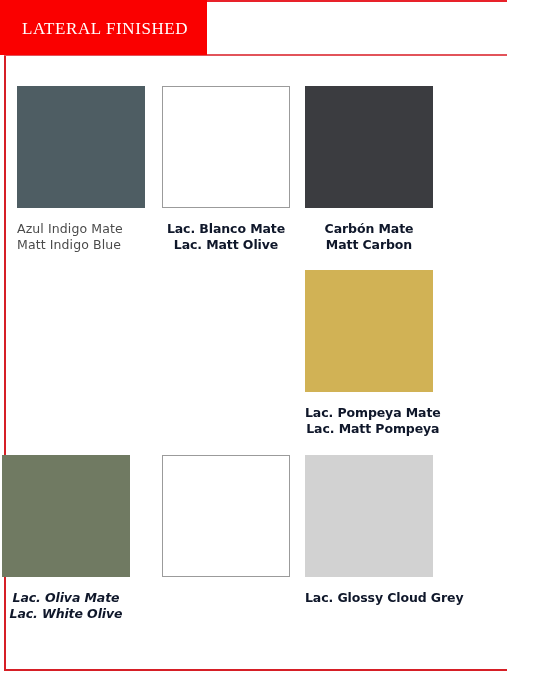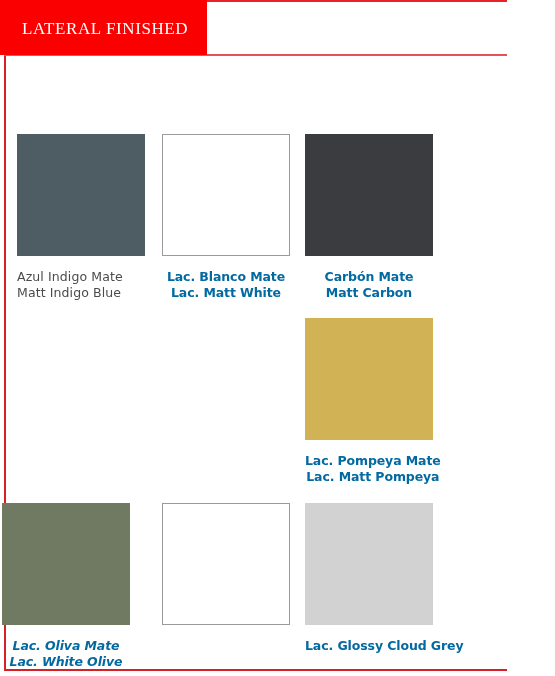--- a/index.html
+++ b/index.html
@@ -81,21 +81,20 @@
     font-family: "Liberation Serif", "DejaVu Serif", serif;
     font-size: 17px;
     letter-spacing: 0.6px;
     color: #ffffff;
     white-space: nowrap;
   }
 
   
   .swatch {
     position: absolute;
-    margin-top: 48px;
   }
   .swatch .chip {
     width: 128px;
     height: 122px;
     box-sizing: border-box;
   }
   .swatch .chip.bordered {
     border: 1px solid #9b9b9b;
   }
   .swatch .caption {
@@ -112,21 +111,21 @@
     font-family: "DejaVu Sans", sans-serif;
     font-size: 12.5px;
     font-weight: 400;
     color: #4b4b4b;
     letter-spacing: 0.1px;
   }
   .cap-bold .line {
     font-family: "DejaVu Sans", sans-serif;
     font-size: 12.5px;
     font-weight: 700;
-    color: #0369a1;
+    color: #0f172a;
     letter-spacing: -0.1px;
   }
   .cap-bold.cap-smallsecond .line:nth-child(2) {
     font-size: 16px;
   }
 
   
   .cap-center { text-align: center; }
   .cap-left { text-align: left; }
 </style>
@@ -149,21 +148,21 @@
     <div class="caption cap-geo cap-left">
       <span class="line">Azul Indigo Mate</span>
       <span class="line">Matt Indigo Blue</span>
     </div>
   </div>
 
   <div class="swatch" style="left:162px; top:86px;">
     <div class="chip bordered" style="background:#ffffff;"></div>
     <div class="caption cap-bold cap-center">
       <span class="line">Lac. Blanco Mate</span>
-      <span class="line">Lac. Matt White</span>
+      <span class="line">Lac. Matt Olive</span>
     </div>
   </div>
 
   <div class="swatch" style="left:305px; top:270px;">
     <div class="chip" style="background:#d1b255;"></div>
     <div class="caption cap-bold cap-center">
       <span class="line">Lac. Pompeya Mate</span>
       <span class="line">Lac. Matt Pompeya</span>
     </div>
   </div>

